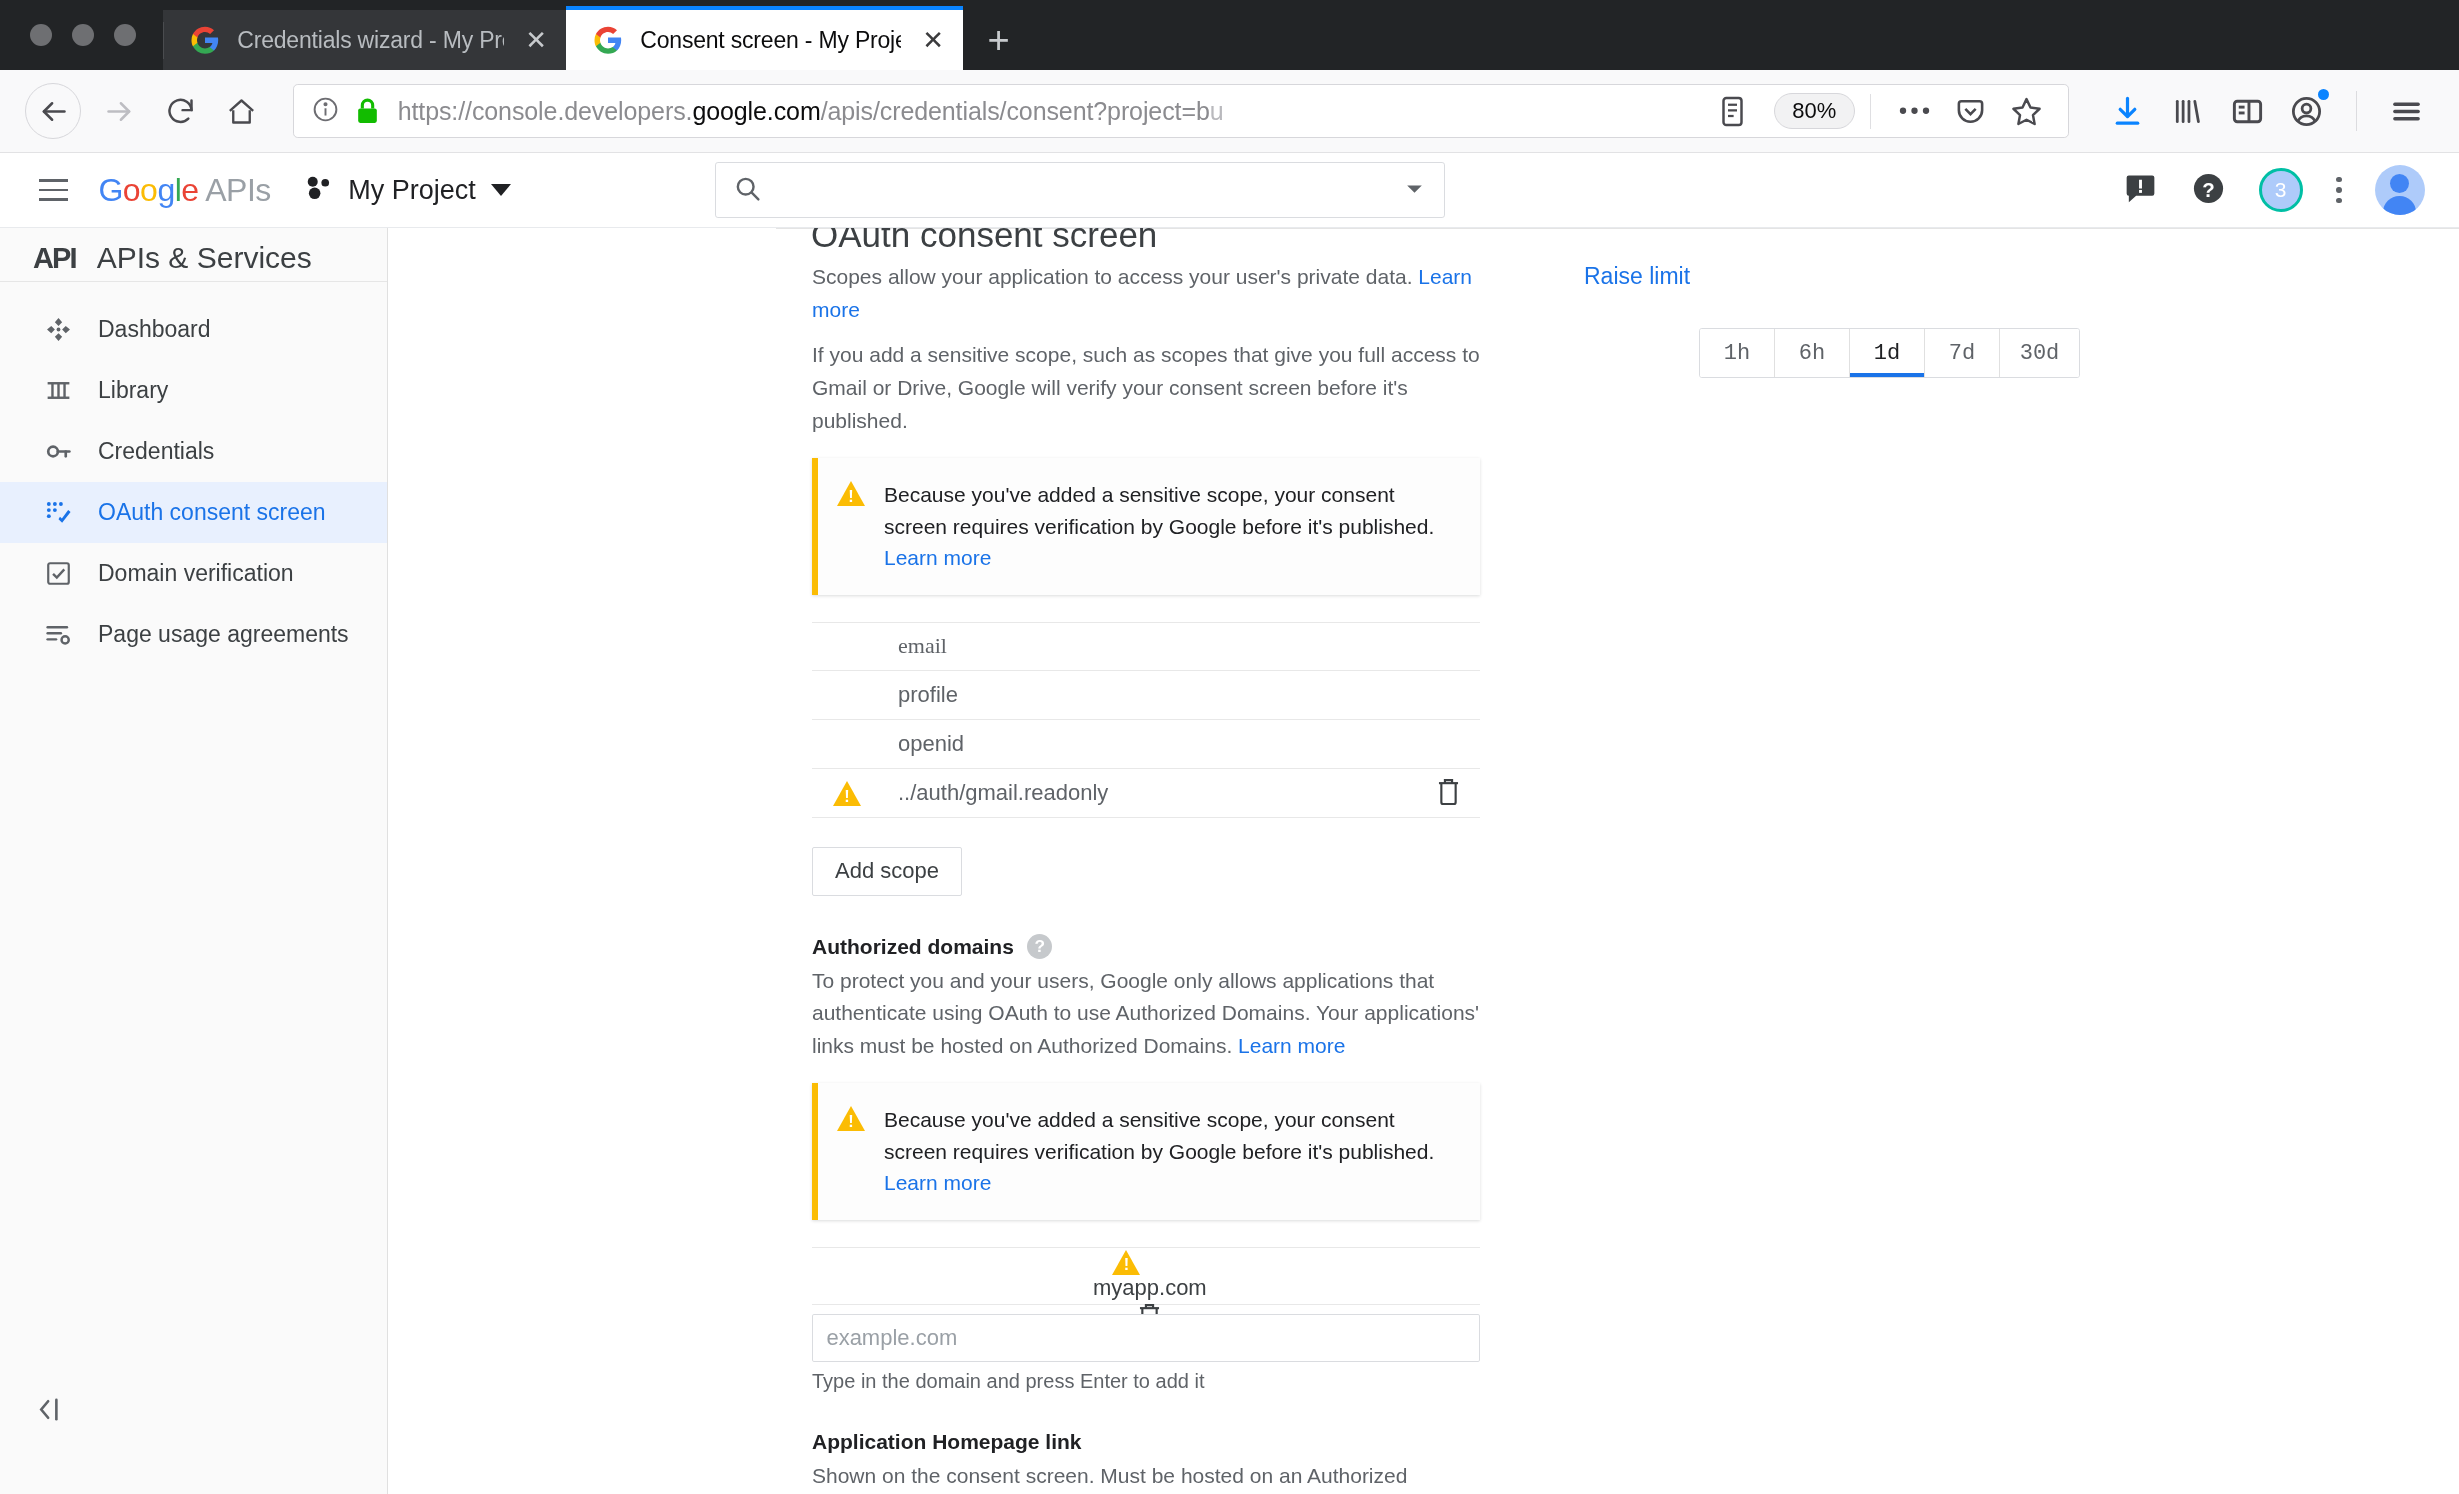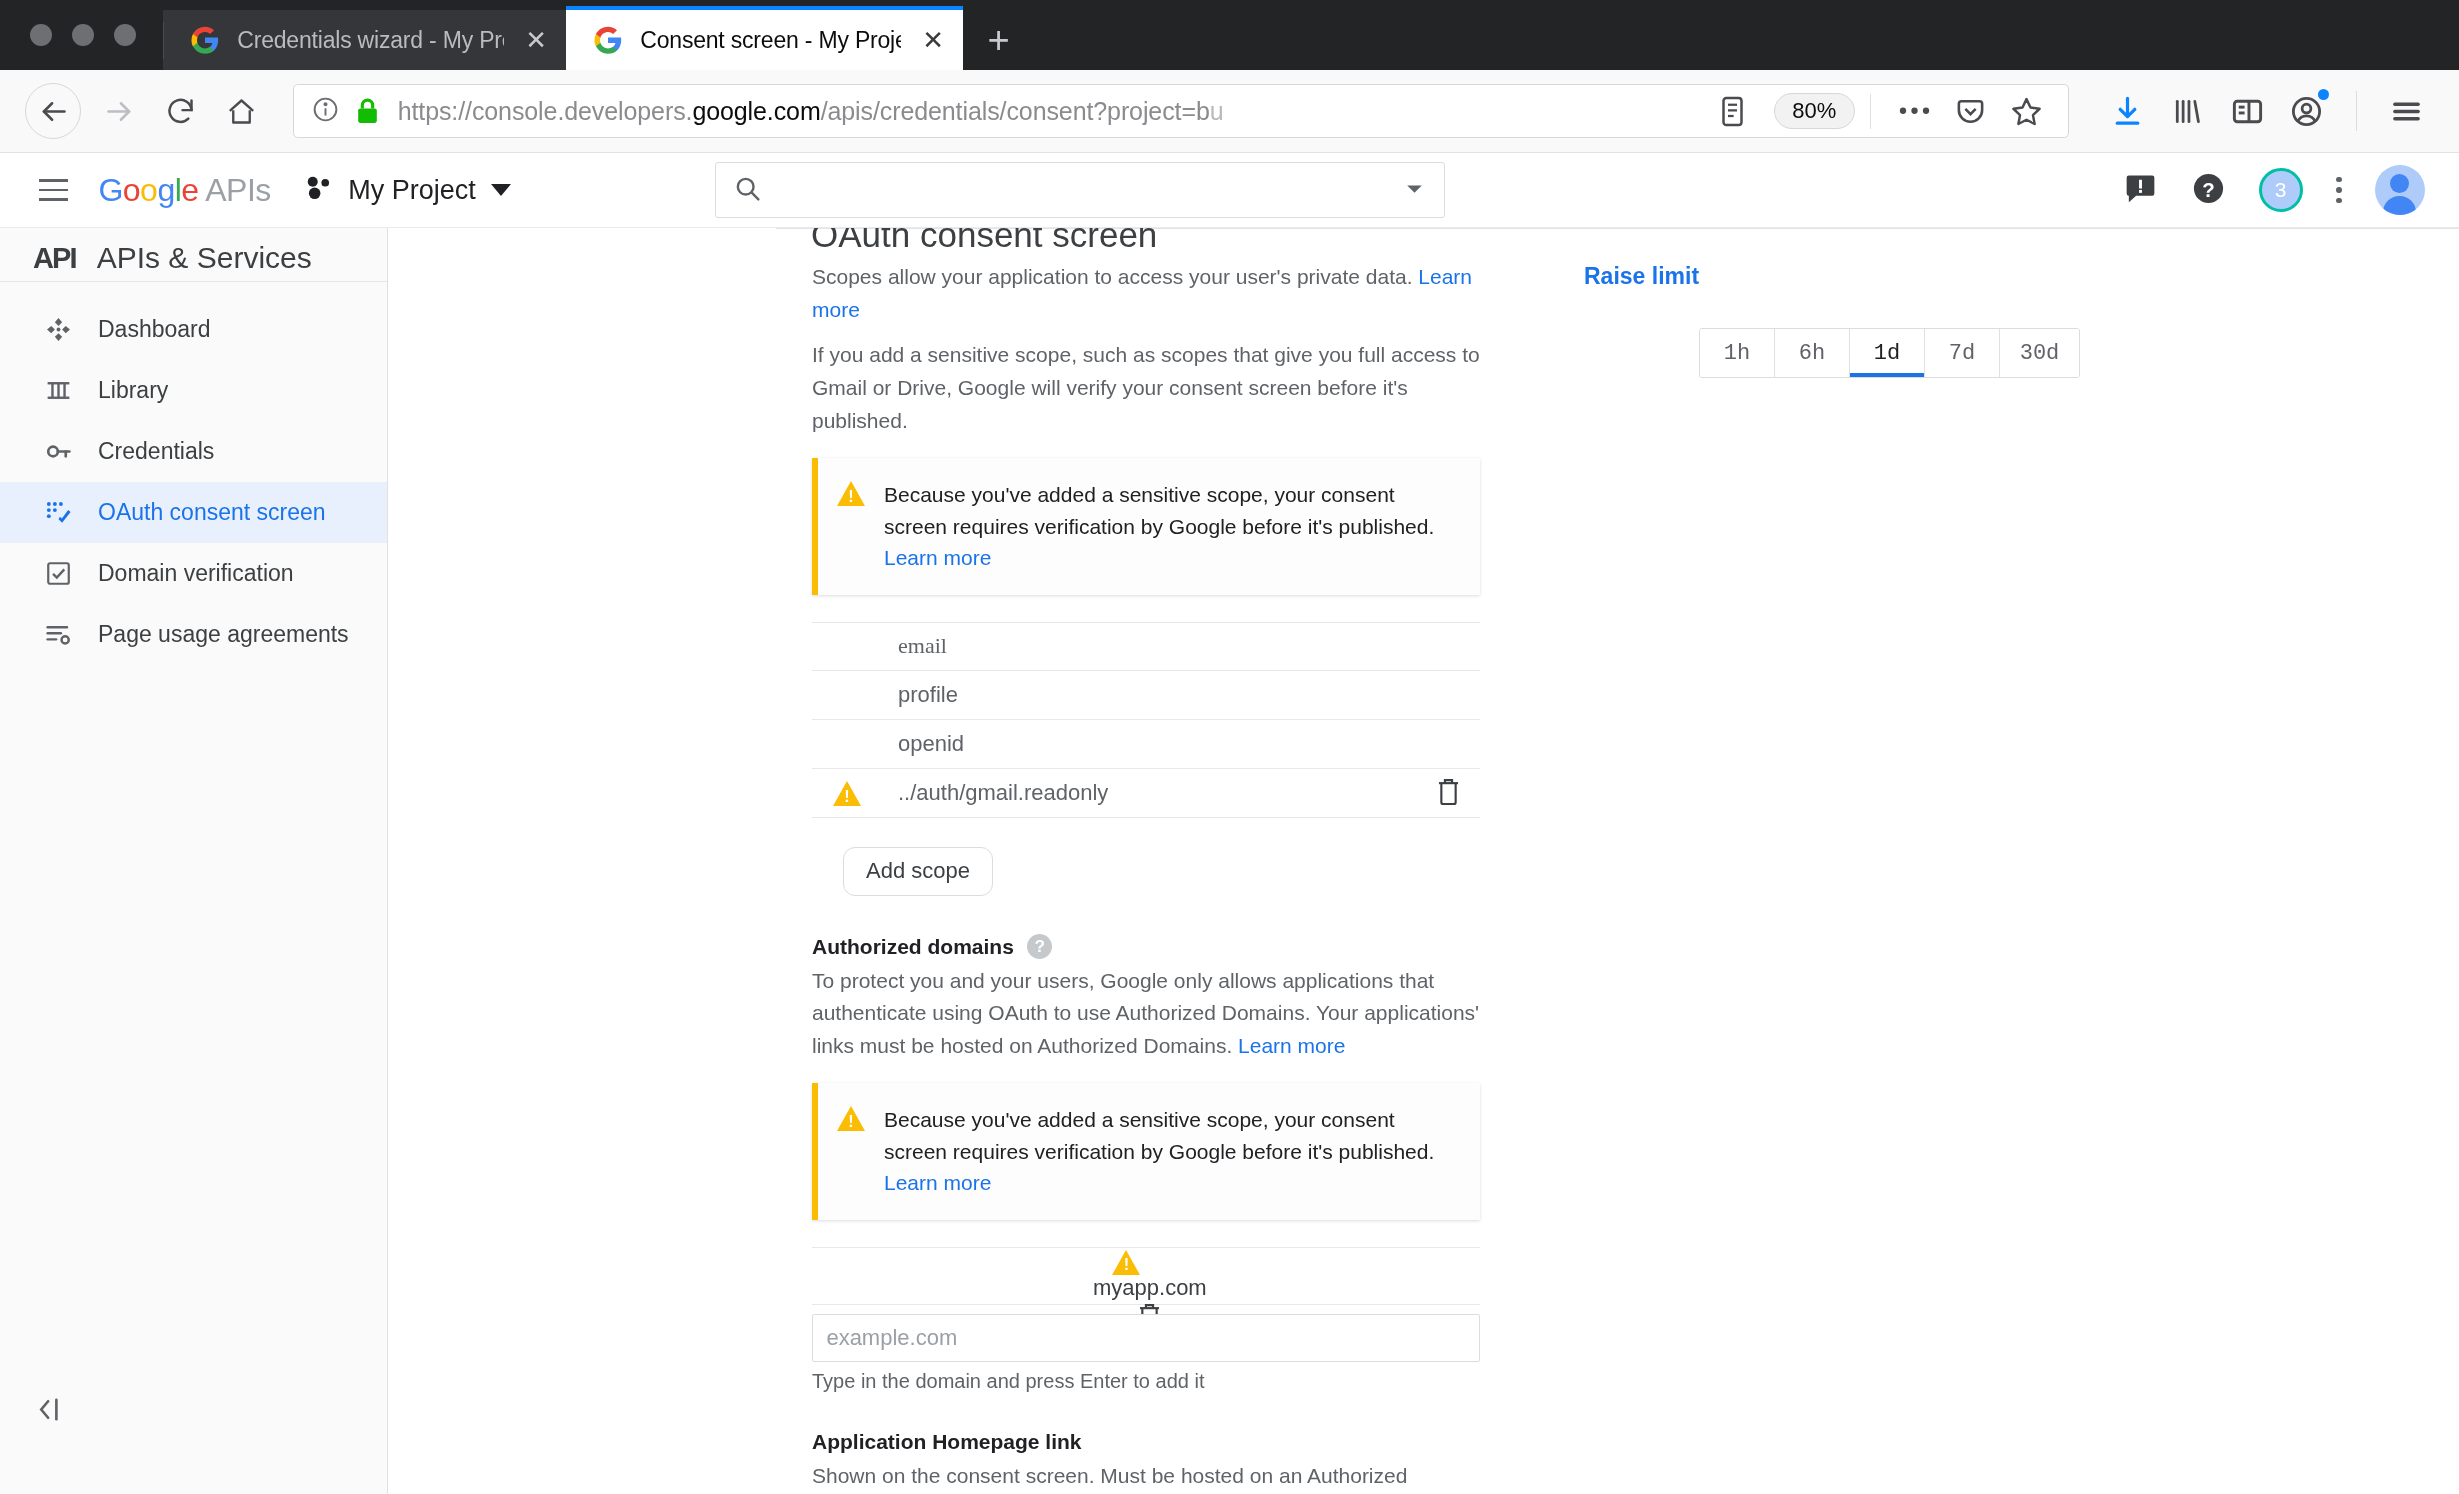--- a/index.html
+++ b/index.html
@@ -199,22 +199,22 @@
   .scope-row {
     height: 49px; display: flex; align-items: center; border-bottom: 1px solid #e8e8e8;
     padding: 0 17.3px 0 21px; gap: 0;
   }
   .scope-row:first-child { border-top: 1px solid #e8e8e8; font-family: Liberation Serif, serif; }
   .scope-warn-cell { width: 65px; flex: none; display: flex; align-items: center; }
   .scope-name { font-size: 22px; color: #5f6368; flex: 1; }
   .trash { width: 29px; height: 33px; flex: none; }
 
   .btn {
-    font-size: 22px; border-radius: 12px; border: 1px solid #dadce0; background: #fff;
-    color: #3c4043; padding: 10.6px 22px; cursor: pointer; font-family: "Liberation Sans", sans-serif; margin-left: 31px;
+    font-size: 22px; border-radius: 2px; border: 1px solid #dadce0; background: #fff;
+    color: #3c4043; padding: 10.6px 22px; cursor: pointer; font-family: "Liberation Sans", sans-serif;
   }
 
   .sec-label { font-size: 21px; font-weight: 700; color: #202124; display:flex; align-items:flex-end; gap: 13.4px; }
   .qmark {
     width: 25px; height: 25px; border-radius: 50%; background: #c6c9cc; color: #fff;
     font-size: 17.3px; display: flex; align-items: center; justify-content: center; font-weight: 700;
   }
   .sec-sub { font-size: 21px; color: #5f6368; line-height: 1.55; margin-top: 5.8px; }
 
   .dom-row {
@@ -225,21 +225,21 @@
   .dom-name { font-size: 22px; color: #3c4043; flex: 1; }
 
   .tinput {
     width: 668px; height: 48px; border: 1px solid #dadce0; border-radius: 1.9px;
     background: #fff; font-size: 22px; color: #202124; padding: 0 13.4px;
     font-family: "Liberation Sans", sans-serif; outline: none;
   }
   .tinput::placeholder { color: #9aa0a6; }
   .field-hint { font-size: 20px; color: #5f6368; margin-top: 7.7px; }
   .field-block { margin-top: 37px; }
-  .raise { font-size: 23px; color: #1a73e8; font-weight: 700; margin-top: 35px; display: inline-block; }
+  .raise { font-size: 23px; color: #1a73e8; font-weight: 400; margin-top: 35px; display: inline-block; }
   .range-group { display: flex; margin-top: 38px; margin-left: 0; border: 1px solid #dadce0; border-radius: 2.9px; overflow: hidden; width: fit-content; font-family: Liberation Mono, monospace; }
   .range-btn {
     width: 75px; height: 48px; display: flex; align-items: center; justify-content: center;
     font-size: 22px; color: #5f6368; background: #fff; border-right: 1px solid #e0e0e0; position: relative;
   }
   .range-btn:last-child { border-right: none; width: 79px; }
   .range-btn.sel { color: #202124; }
   .range-btn.sel::after { content:""; position:absolute; left:0; right:0; bottom:0; height:3.8px; background:#1a73e8; }
 
   .scroll-overlay-top {

